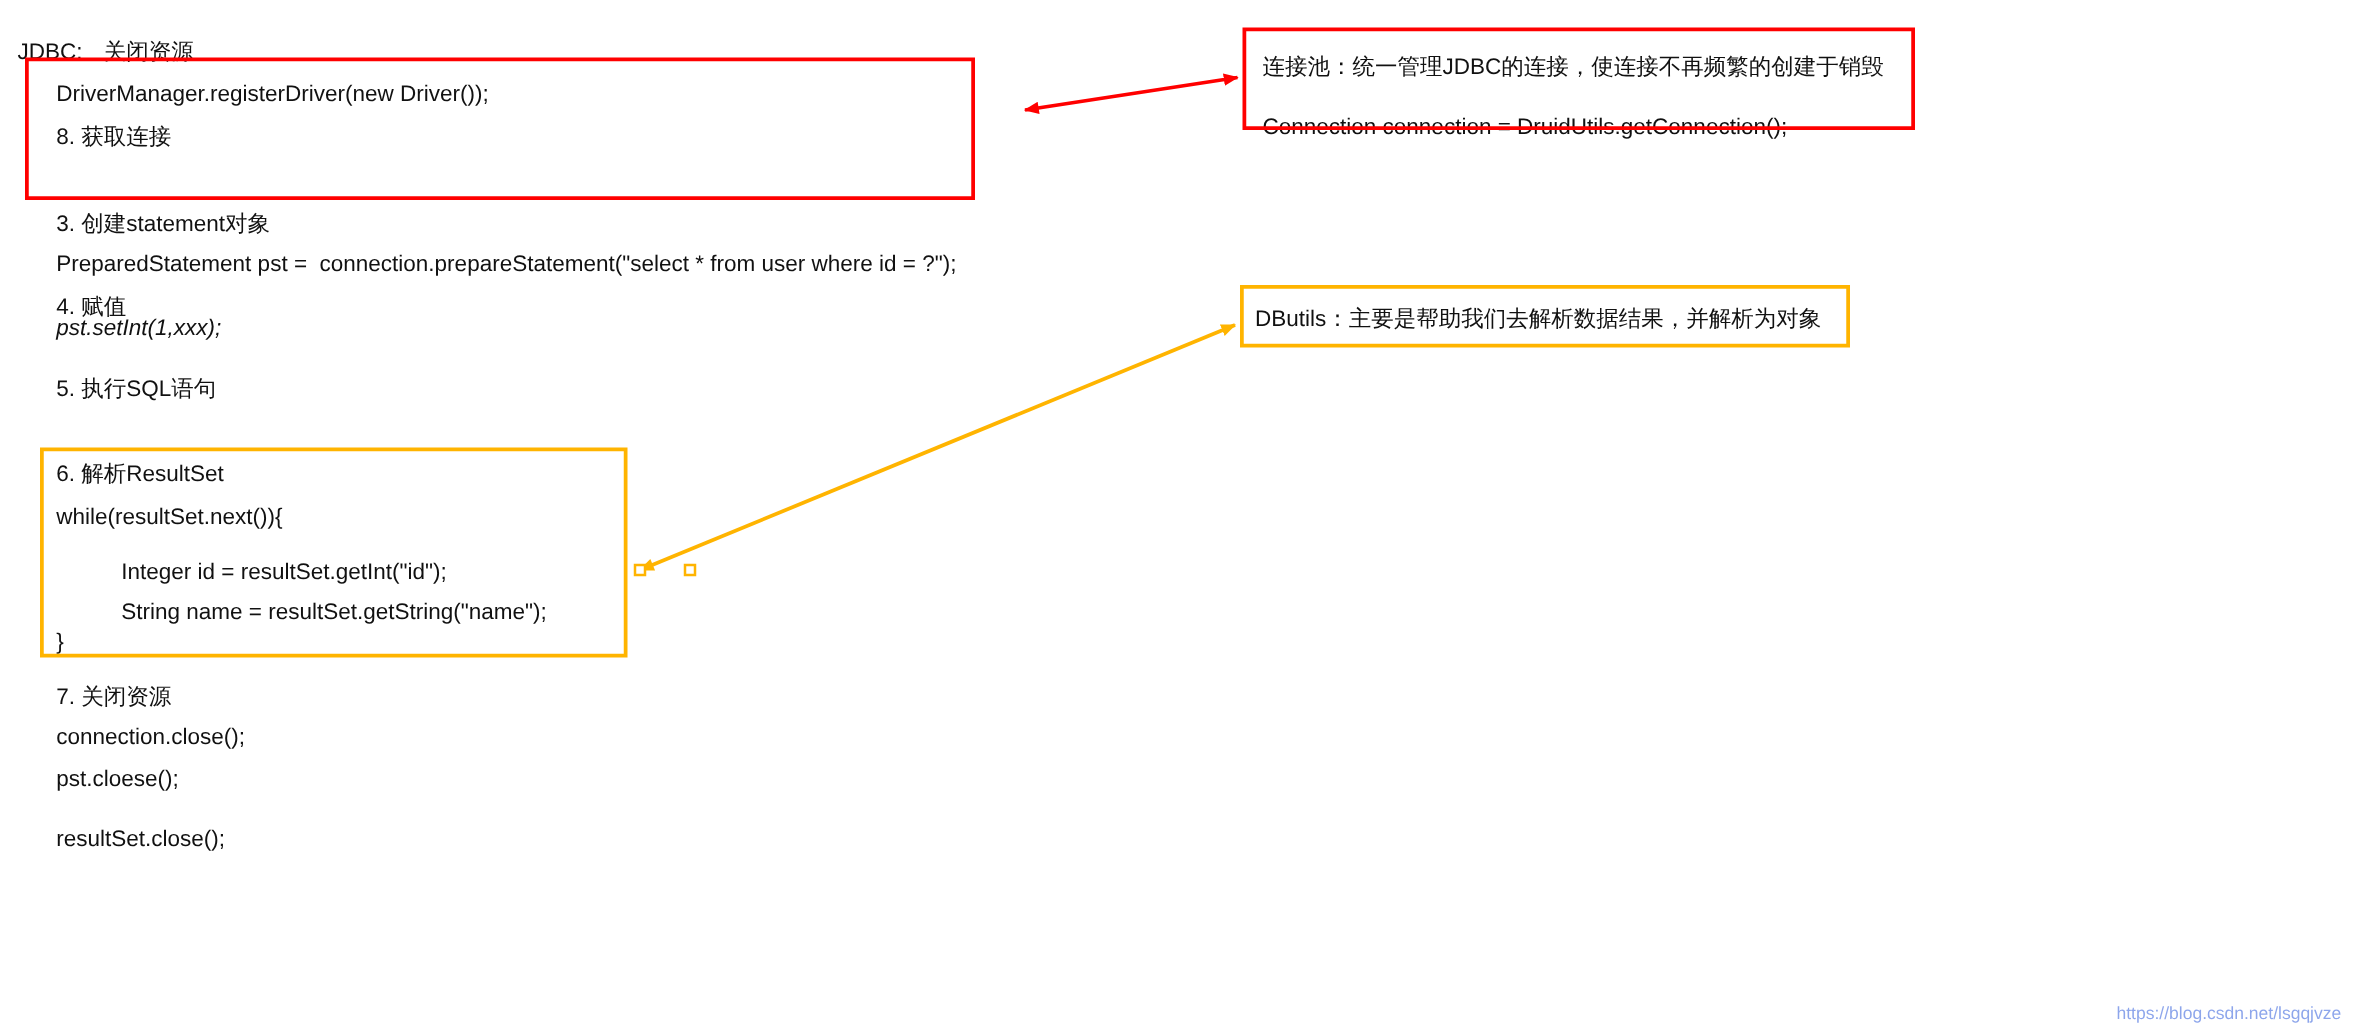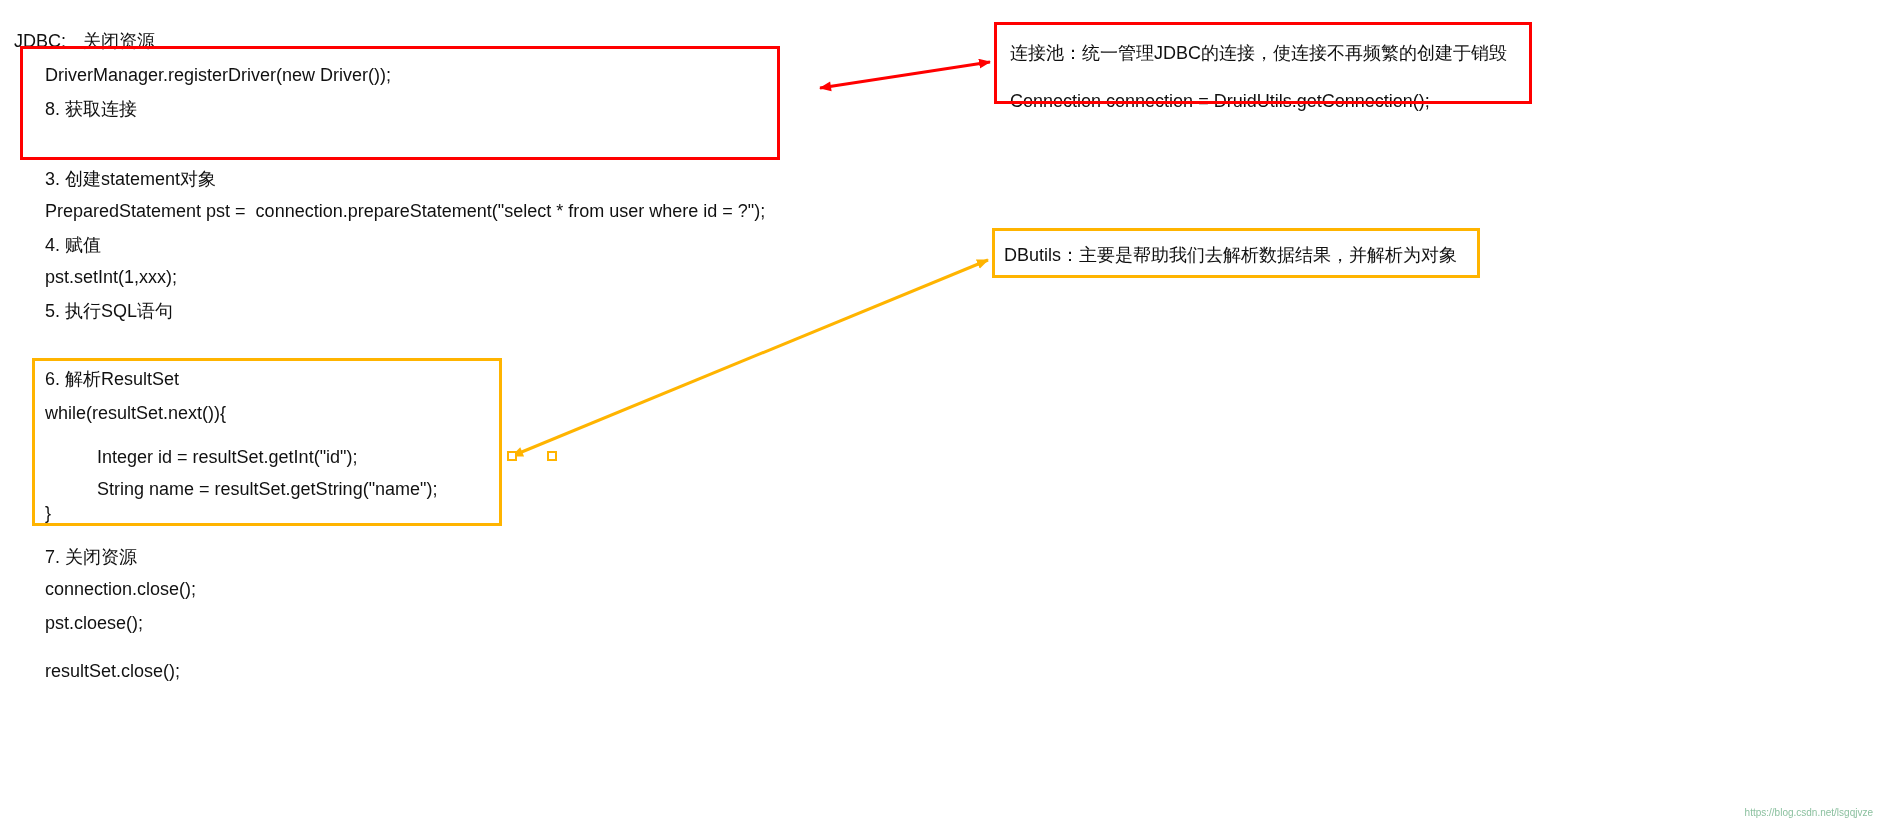--- a/index.html
+++ b/index.html
@@ -19,37 +19,37 @@
   .box {
     position: absolute;
     box-sizing: border-box;
     background: transparent;
   }
   .red    { border: 3px solid #ff0000; }
   .orange { border: 3px solid #ffb400; }
   svg.overlay { position:absolute; left:0; top:0; width:1885px; height:824px; pointer-events:none; }
   .watermark {
     position:absolute; right:12px; bottom:6px;
-    font-size:10px; color:#15803d; opacity:.5; font-family: Arial, sans-serif;
+    font-size:14px; color:#1d4ed8; opacity:.5; font-family: Arial, sans-serif;
   }
 </style>
 </head>
 <body>
 
 <div class="canvas">
 
   <div class="txt" style="left:14px; top:28px;">JDBC:</div>
 
   <div class="txt" style="left:83px;  top:28px;">关闭资源</div>
   <div class="txt" style="left:45px;  top:62px;">DriverManager.registerDriver(new Driver());</div>
   <div class="txt" style="left:45px;  top:96px;">8. 获取连接</div>
   <div class="txt" style="left:45px;  top:166px;">3. 创建statement对象</div>
   <div class="txt" style="left:45px;  top:198px;">PreparedStatement pst =  connection.prepareStatement("select * from user where id = ?");</div>
   <div class="txt" style="left:45px;  top:232px;">4. 赋值</div>
-  <div class="txt" style="left:45px;  top:264px;">pst.setInt(1,xxx);</div>
+  <div class="txt" style="left:45px;  top:249px;font-style:italic;">pst.setInt(1,xxx);</div>
   <div class="txt" style="left:45px;  top:298px;">5. 执行SQL语句</div>
   <div class="txt" style="left:45px;  top:366px;">6. 解析ResultSet</div>
   <div class="txt" style="left:45px;  top:400px;">while(resultSet.next()){</div>
   <div class="txt" style="left:97px;  top:444px;">Integer id = resultSet.getInt("id");</div>
   <div class="txt" style="left:97px;  top:476px;">String name = resultSet.getString("name");</div>
   <div class="txt" style="left:45px;  top:500px;">}</div>
   <div class="txt" style="left:45px;  top:544px;">7. 关闭资源</div>
   <div class="txt" style="left:45px;  top:576px;">connection.close();</div>
   <div class="txt" style="left:45px;  top:610px;">pst.cloese();</div>
   <div class="txt" style="left:45px;  top:658px;">resultSet.close();</div>

